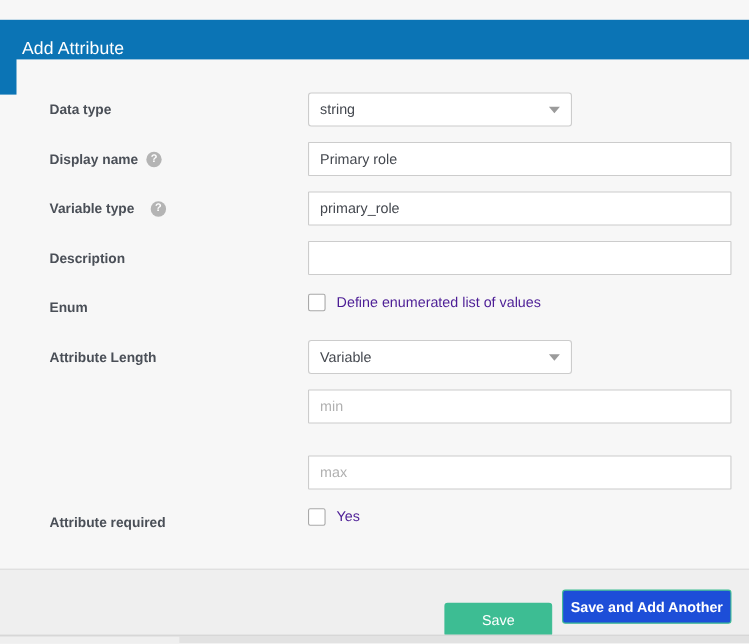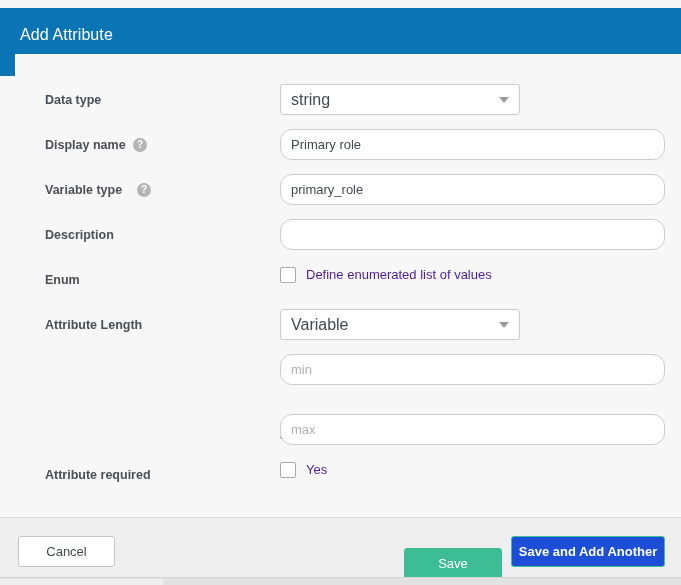--- a/index.html
+++ b/index.html
@@ -12,21 +12,21 @@
     background: #f7f7f7;
     font-family: "Liberation Sans", sans-serif;
     overflow: hidden;
     position: relative;
   }
 
   
   #modal-header {
     position: absolute;
     left: 0;
-    top: 8px;
+    top: 18px;
     width: 681px;
     height: 68px;
     background: #0b74b5;
     box-sizing: border-box;
   }
   #modal-title {
     position: absolute;
     left: 20px;
     top: 17px;
     color: #ffffff;
@@ -81,21 +81,21 @@
   
   .text-input {
     position: absolute;
     left: 265px;
     top: -8px;
     width: 385px;
     height: 31px;
     box-sizing: border-box;
     background: #ffffff;
     border: 1px solid #cccccc;
-    border-radius: 12px;
+    border-radius: 1px;
     padding: 0 10px;
     font-family: "Liberation Sans", sans-serif;
     font-size: 13px;
     color: #44484f;
     line-height: 29px;
     outline: none;
   }
   .text-input::placeholder {
     color: #b0b0b0;
   }
@@ -108,21 +108,21 @@
     height: 31px;
     box-sizing: border-box;
     background: #ffffff;
     border: 1px solid #cccccc;
     border-radius: 3px;
   }
   .select-value {
     position: absolute;
     left: 10px;
     top: 0;
-    font-size: 16px;
+    font-size: 13px;
     color: #44484f;
     line-height: 29px;
   }
   .select-arrow {
     position: absolute;
     right: 10px;
     top: 12px;
     width: 0;
     height: 0;
     border-left: 5px solid transparent;
@@ -305,20 +305,19 @@
     <div class="field-label">Attribute required</div>
     <div class="checkbox-wrap">
       <span class="checkbox-box"></span>
       <span class="checkbox-label">Yes</span>
     </div>
   </div>
 
 </div>
 
 <div id="modal-footer">
-  <button class="btn" id="cancel-button">Cancel</button>
   <button class="btn" id="save-button">Save</button>
   <button class="btn" id="save-add-another-button">Save and Add Another</button>
 </div>
 
 <div id="bottom-scrollbar">
   <div id="bottom-scrollbar-thumb"></div>
 </div>
 
 </body></html>

